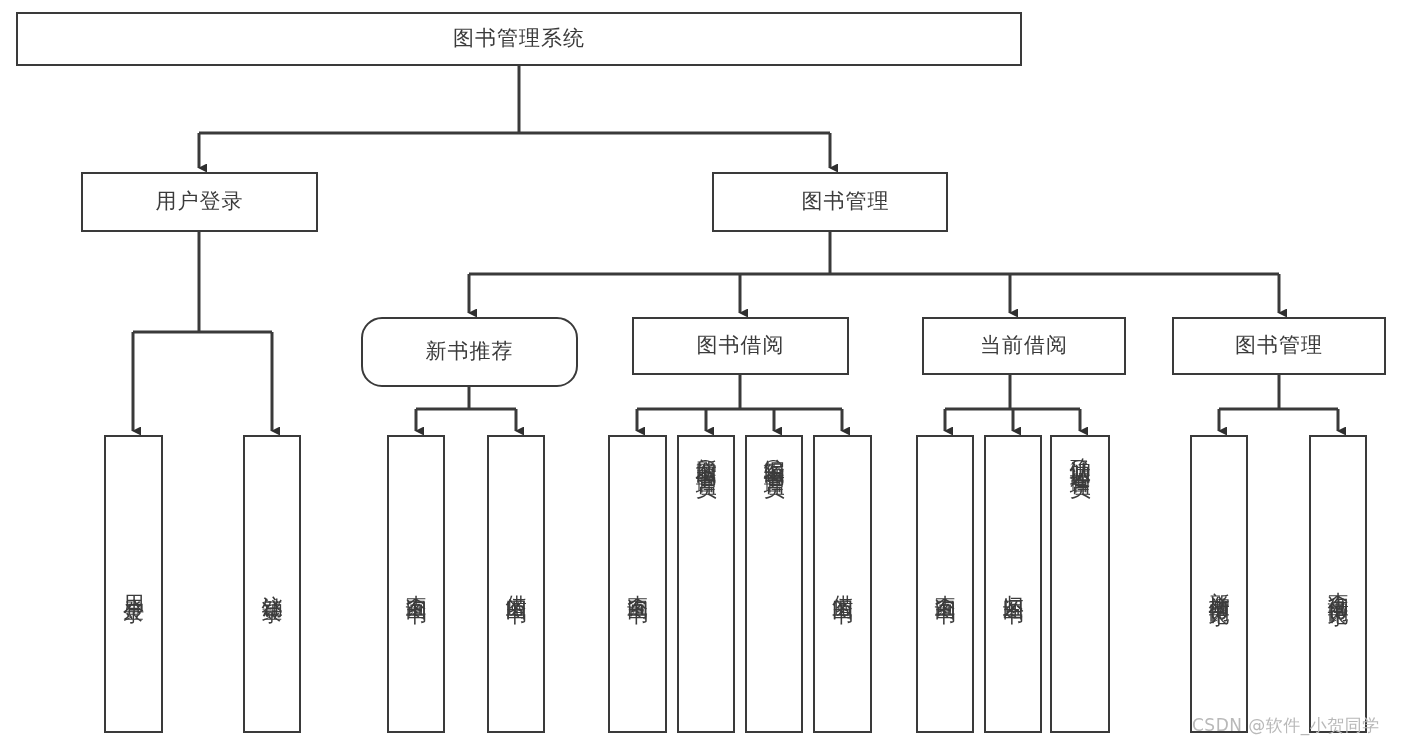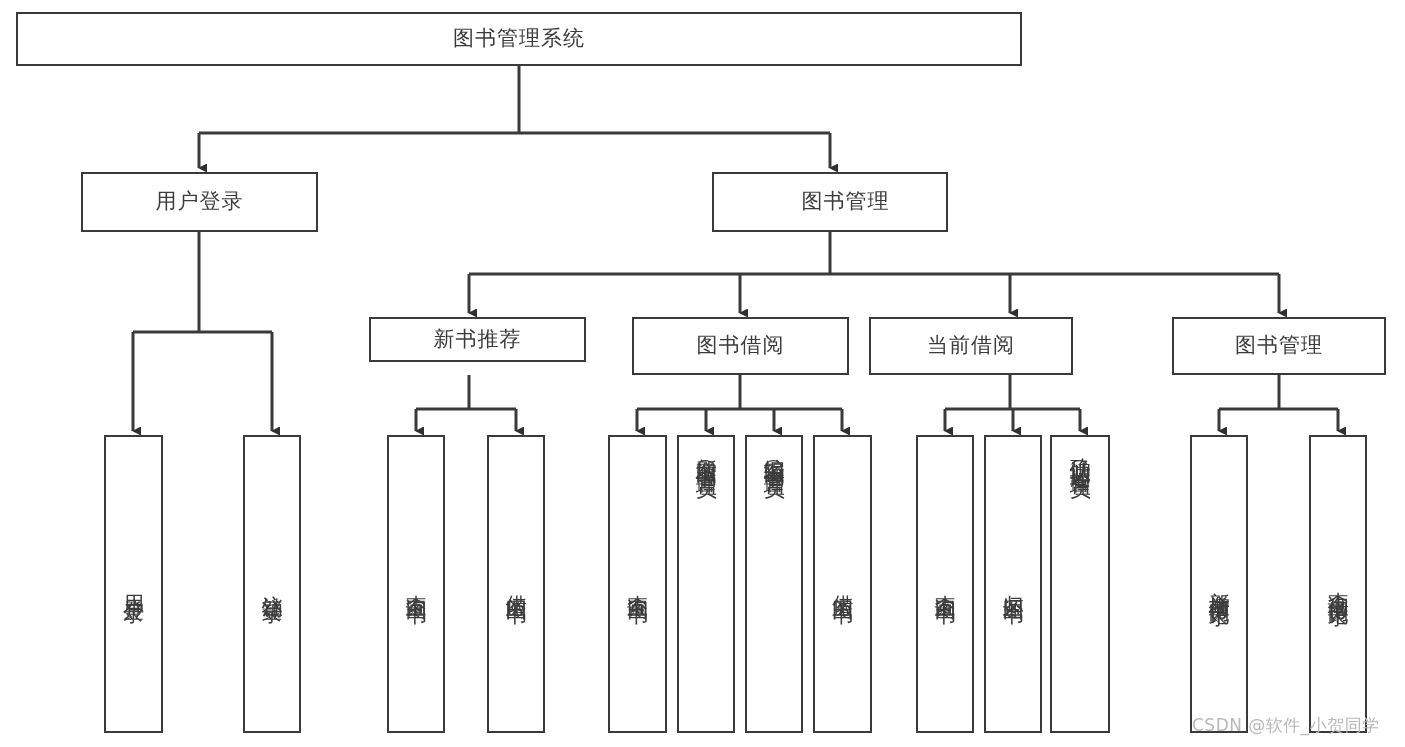--- a/index.html
+++ b/index.html
@@ -128,27 +128,27 @@
     <span class="node-label">图书管理系统</span>
   </div>
 
   <div class="node-box" style="left:81px; top:172px; width:237px; height:60px;">
     <span class="node-label">用户登录</span>
   </div>
   <div class="node-box" style="left:712px; top:172px; width:236px; height:60px;padding-left:31px;">
     <span class="node-label">图书管理</span>
   </div>
 
-  <div class="node-box" style="left:369px; top:317px; width:217px; height:45px;">
+  <div class="node-box" style="left:361px; top:317px; width:217px; height:70px;border-radius:21px;">
     <span class="node-label">新书推荐</span>
   </div>
   <div class="node-box" style="left:632px; top:317px; width:217px; height:58px;">
     <span class="node-label">图书借阅</span>
   </div>
-  <div class="node-box" style="left:869px; top:317px; width:204px; height:58px;">
+  <div class="node-box" style="left:922px; top:317px; width:204px; height:58px;">
     <span class="node-label">当前借阅</span>
   </div>
   <div class="node-box" style="left:1172px; top:317px; width:214px; height:58px;">
     <span class="node-label">图书管理</span>
   </div>
 
   <div class="node-box leaf-box centered" style="left:104px; top:435px; width:59px; height:298px;">
     <span class="node-label-vertical">用户登录</span>
   </div>
   <div class="node-box leaf-box centered" style="left:243px; top:435px; width:58px; height:298px;">

